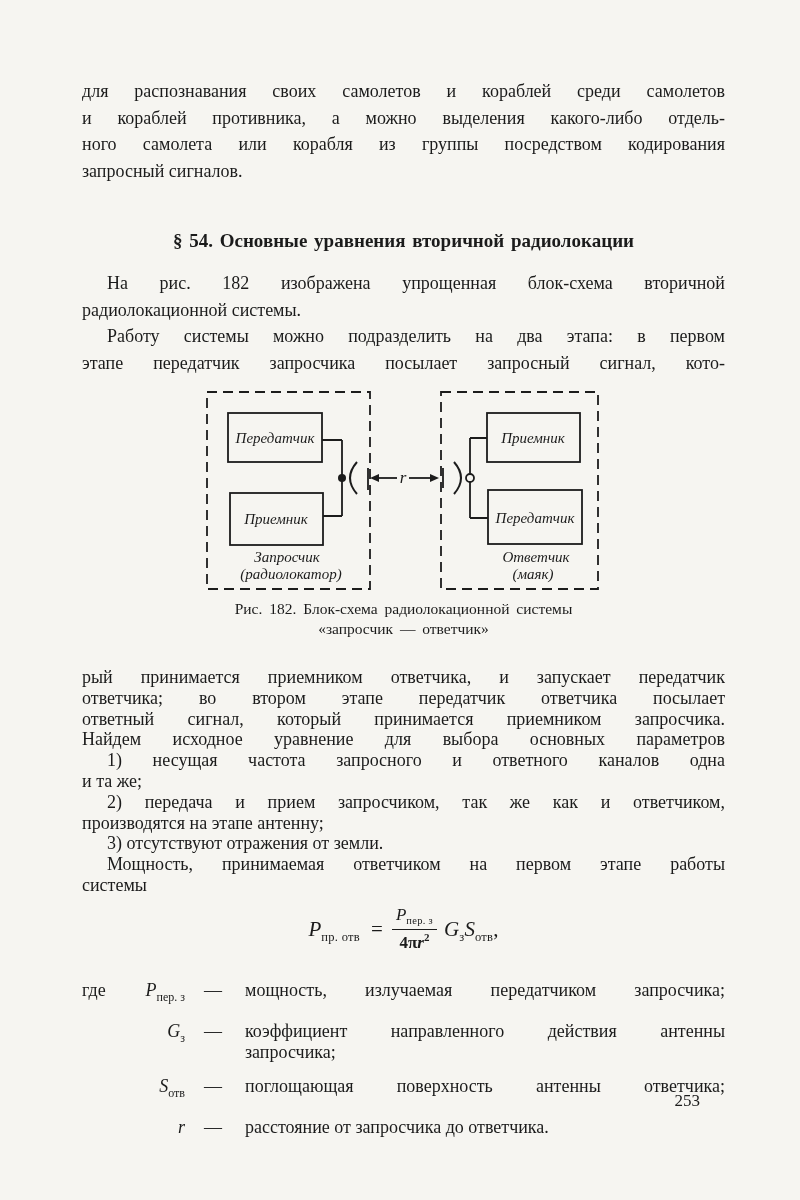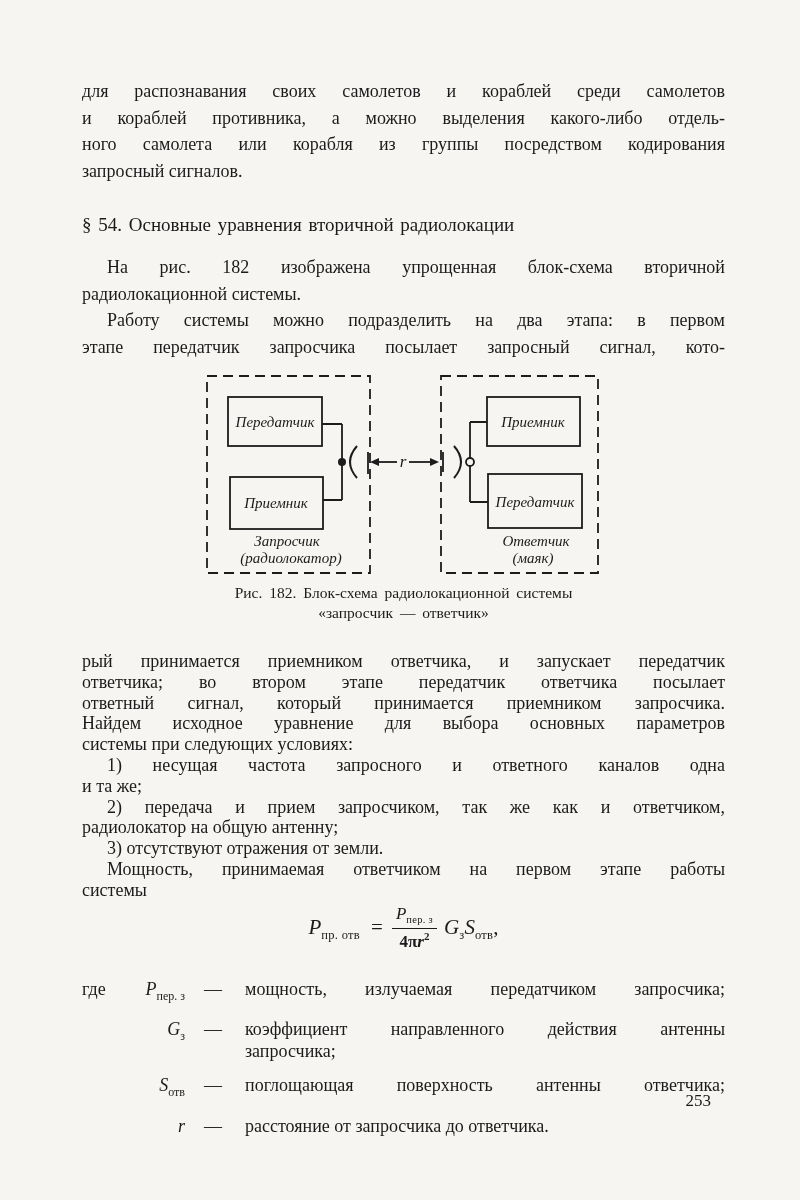--- a/index.html
+++ b/index.html
@@ -11,37 +11,37 @@
     position:relative; overflow:hidden;
   }
   .content { padding:0 75px 0 82px; }
 
   .ln { text-align:justify; text-align-last:justify; }
   .ln.end { text-align-last:left; }
   .ind { text-indent:25px; }
 
   .block-a { margin-top:78px; font-size:18px; line-height:26.5px; }
   .heading {
-    margin-top:28px; font-size:19px; font-weight:normal;
-    text-align:left; line-height:26px; word-spacing:2px;
+    margin-top:44px; font-size:19px; font-weight:bold;
+    text-align:center; line-height:26px; word-spacing:2px;
   }
   .block-b { margin-top:16px; font-size:18px; line-height:26.5px; }
   .block-c { margin-top:28px; font-size:18px; line-height:20.8px; }
 
   .figure { margin-top:12px; position:relative; height:204px; }
   .figure svg { position:absolute; left:121px; top:0; }
   .svg-label { font-family:"Liberation Serif","DejaVu Serif",serif;
                font-style:italic; font-size:15px; fill:#1c1c1c; }
   .svg-r { font-family:"Liberation Serif","DejaVu Serif",serif;
            font-style:italic; font-size:17px; fill:#1c1c1c; }
   .caption { margin-top:7px; text-align:center; font-size:15.5px;
              line-height:20px; word-spacing:3px; }
 
   .formula {
-    margin-top:0; height:58px;
+    margin-top:6px; height:58px;
     display:flex; justify-content:center; align-items:center;
     font-size:21px;
   }
   .fvar { font-style:italic; }
   .formula sub { font-size:12.5px; font-style:normal; letter-spacing:0.3px; }
   .f-eq { margin:0 9px 0 11px; }
   .frac { display:inline-flex; flex-direction:column; align-items:center;
           font-size:17px; margin-right:7px; transform:translateY(-2px); }
   .frac .num { border-bottom:1.5px solid #1b1b1b; padding:0 4px 2px; line-height:1.15; }
   .frac .den { padding-top:1px; line-height:1.15;font-weight:bold; }
@@ -49,21 +49,21 @@
   .frac sup { font-size:11px; }
 
   .defs { margin-top:20px; font-size:18px; line-height:21.3px;
           display:grid; grid-template-columns:36px 54px 30px 1fr;gap:13px; }
   .d-sym { text-align:right; white-space:nowrap; font-style:italic; }
   .d-sym sub { font-size:12px; font-style:normal; }
   .d-dash { text-align:center; }
   .d-desc { text-align:justify; text-align-last:justify; padding-left:4px; }
   .d-desc.plain { text-align-last:left; }
 
-  .pagenum { position:absolute; top:1091px; right:89px; font-size:17px; }
+  .pagenum { position:absolute; top:1091px; right:100px; font-size:17px; }
 </style>
 </head>
 <body>
 
 <div class="content">
 
   <div class="block-a">
     <div class="ln">для распознавания своих самолетов и кораблей среди самолетов</div>
     <div class="ln">и кораблей противника, а можно выделения какого-либо отдель-</div>
     <div class="ln">ного самолета или корабля из группы посредством кодирования</div>
@@ -116,25 +116,24 @@
   <div class="caption">
     <div>Рис. 182. Блок-схема радиолокационной системы</div>
     <div>«запросчик — ответчик»</div>
   </div>
 
   <div class="block-c">
     <div class="ln">рый принимается приемником ответчика, и запускает передатчик</div>
     <div class="ln">ответчика; во втором этапе передатчик ответчика посылает</div>
     <div class="ln">ответный сигнал, который принимается приемником запросчика.</div>
     <div class="ln">Найдем исходное уравнение для выбора основных параметров</div>
-    <div class="ln end">системы при следующих условиях:</div>
     <div class="ln ind">1) несущая частота запросного и ответного каналов одна</div>
     <div class="ln end">и та же;</div>
     <div class="ln ind">2) передача и прием запросчиком, так же как и ответчиком,</div>
-    <div class="ln end">радиолокатор на общую антенну;</div>
+    <div class="ln end">производятся на этапе антенну;</div>
     <div class="ln end ind">3) отсутствуют отражения от земли.</div>
     <div class="ln ind">Мощность, принимаемая ответчиком на первом этапе работы</div>
     <div class="ln end">системы</div>
   </div>
 
   <div class="formula">
     <span><span class="fvar">P</span><sub>пр. отв</sub><span class="f-eq">=</span></span>
     <span class="frac">
       <span class="num"><span class="fvar">P</span><sub>пер. з</sub></span>
       <span class="den"><span>4π</span><span class="fvar">r</span><sup>2</sup></span>

